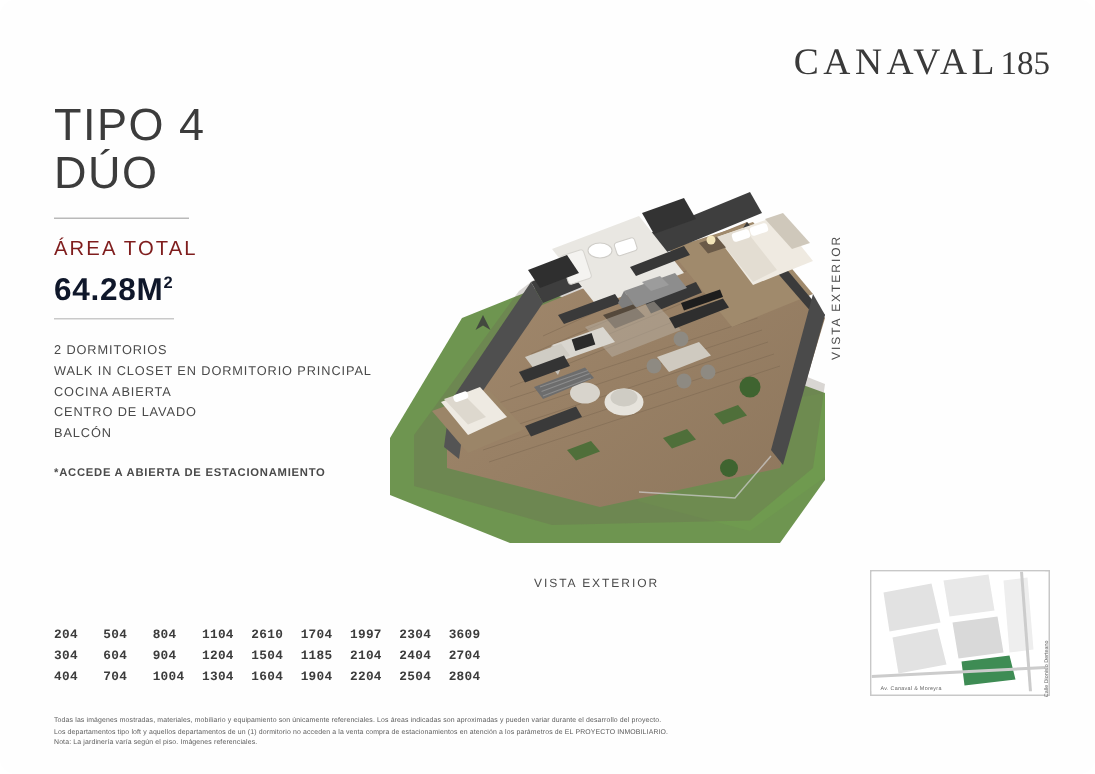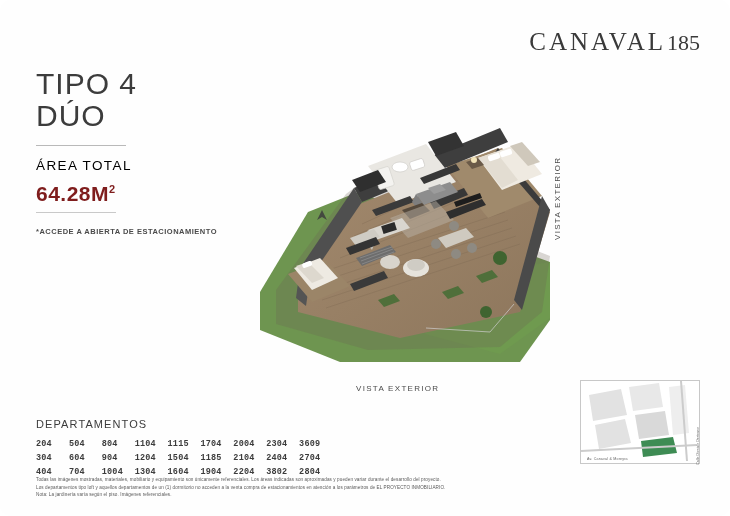--- a/index.html
+++ b/index.html
@@ -70,29 +70,29 @@
   }
   .rule {
     width: 90px;
     height: 1px;
     background: #b9b9b9;
     margin: 14px 0 12px 0;
   }
   .area-label {
     font-size: 13.5px;
     letter-spacing: 1.4px;
-    color: #000000;
+    color: #7f1d1d;
     font-weight: 400;
   }
   .area-value {
     margin-top: 9px;
     font-size: 21px;
     font-weight: 700;
     letter-spacing: 0.5px;
-    color: #7f1d1d;
+    color: #0f172a;
     display: inline-block;
     border-bottom: 1px solid #c9c9c9;
     padding-bottom: 6px;
   }
   .area-value sup {
     font-size: 11px;
     vertical-align: super;
   }
   .features {
     margin-top: 14px;
@@ -223,20 +223,27 @@
     <span class="brand-num">185</span>
   </div>
 
   <div class="info">
     <div class="tipo-line1">TIPO 4</div>
     <div class="tipo-line2">DÚO</div>
     <div class="rule"></div>
     <div class="area-label">ÁREA TOTAL</div>
     <div class="area-value">
       <span>64.28M</span><sup>2</sup>
+    </div>
+    <div class="features">
+      <div>2 DORMITORIOS</div>
+      <div>WALK IN CLOSET EN DORMITORIO PRINCIPAL</div>
+      <div>COCINA ABIERTA</div>
+      <div>CENTRO DE LAVADO</div>
+      <div>BALCÓN</div>
     </div>
     <div class="note">*ACCEDE A ABIERTA DE ESTACIONAMIENTO</div>
   </div>
 
   <div class="plan">
     <svg width="330" height="320" viewBox="0 0 330 320" xmlns="http://www.w3.org/2000/svg">
       <defs>
         <linearGradient id="floorWood" x1="0" y1="0" x2="1" y2="1">
           <stop offset="0%" stop-color="#a38a6e"></stop>
           <stop offset="100%" stop-color="#8d765c"></stop>
@@ -395,50 +402,49 @@
       <polygon points="60,60 92,56 96,72 62,76" fill="#3e8c54"></polygon>
       <polygon points="88,6 104,4 108,52 92,54" fill="#eeeeee"></polygon>
       <line x1="0" y1="70" x2="116" y2="64" stroke="#cccccc" stroke-width="2"></line>
       <line x1="100" y1="0" x2="106" y2="80" stroke="#cccccc" stroke-width="2"></line>
     </svg>
     <div class="kmlabel">Av. Canaval &amp; Moreyra</div>
     <div class="kmlabel-v">Calle Dionisio Derteano</div>
   </div>
 
   <div class="departamentos">
-    <div class="dep-title">DEPARTAMENTOS</div>
     <div class="dep-grid">
       <div class="dep-cell">204</div>
       <div class="dep-cell">504</div>
       <div class="dep-cell">804</div>
       <div class="dep-cell">1104</div>
-      <div class="dep-cell">1115</div>
+      <div class="dep-cell">2610</div>
       <div class="dep-cell">1704</div>
-      <div class="dep-cell">2004</div>
+      <div class="dep-cell">1997</div>
       <div class="dep-cell">2304</div>
       <div class="dep-cell">3609</div>
 
       <div class="dep-cell">304</div>
       <div class="dep-cell">604</div>
       <div class="dep-cell">904</div>
       <div class="dep-cell">1204</div>
       <div class="dep-cell">1504</div>
       <div class="dep-cell">1185</div>
       <div class="dep-cell">2104</div>
       <div class="dep-cell">2404</div>
       <div class="dep-cell">2704</div>
 
       <div class="dep-cell">404</div>
       <div class="dep-cell">704</div>
       <div class="dep-cell">1004</div>
       <div class="dep-cell">1304</div>
       <div class="dep-cell">1604</div>
       <div class="dep-cell">1904</div>
       <div class="dep-cell">2204</div>
-      <div class="dep-cell">3802</div>
+      <div class="dep-cell">2504</div>
       <div class="dep-cell">2804</div>
     </div>
   </div>
 
   <div class="legal">
     <div>Todas las imágenes mostradas, materiales, mobiliario y equipamiento son únicamente referenciales. Los áreas indicadas son aproximadas y pueden variar durante el desarrollo del proyecto.</div>
     <div>Los departamentos tipo loft y aquellos departamentos de un (1) dormitorio no acceden a la venta compra de estacionamientos en atención a los parámetros de EL PROYECTO INMOBILIARIO.</div>
     <div>Nota: La jardinería varía según el piso. Imágenes referenciales.</div>
   </div>
 

